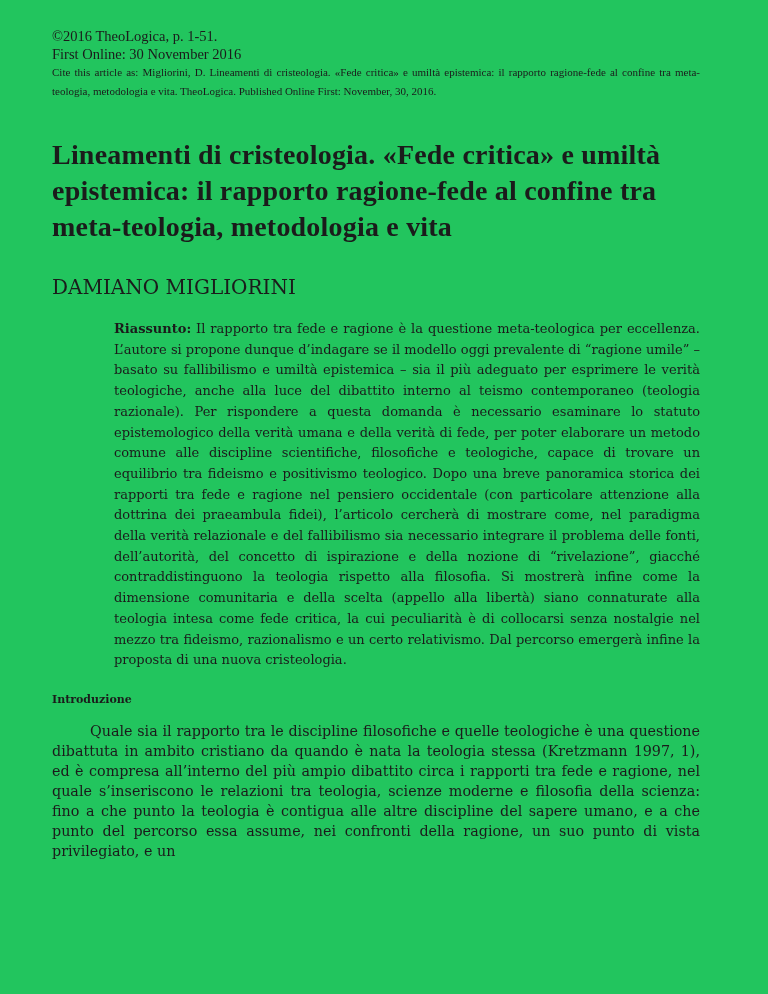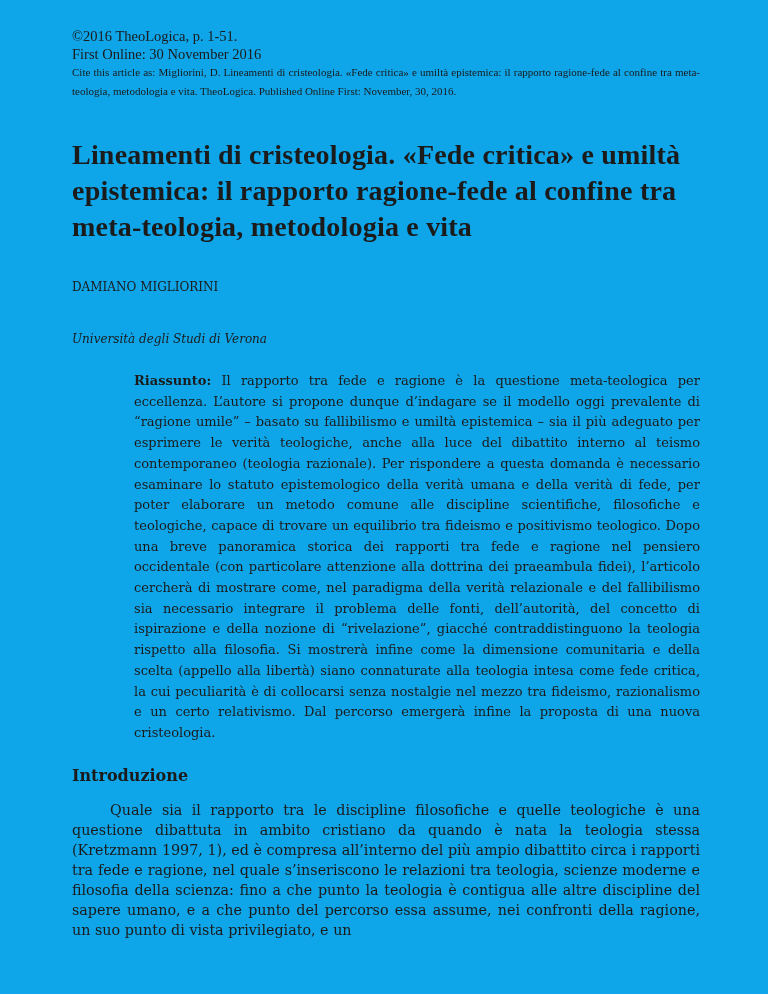--- a/index.html
+++ b/index.html
@@ -5,22 +5,22 @@
   html, body {
     margin: 0;
     padding: 0;
     background: #ffffff;
   }
   .page {
     position: relative;
     width: 768px;
     height: 994px;
     box-sizing: border-box;
-    padding: 28px 68px 0 72px;
-    background: #0ea5e9;
+    padding: 28px 68px 0 52px;
+    background: #22c55e;
     color: #1b1b1b;
     overflow: hidden;
   }
   .times { font-family: "Liberation Serif", serif; }
   .book  { font-family: "DejaVu Serif", serif; }
 
   p, h1, h2 { margin: 0; }
 
   .hline {
     font-size: 14.5px;
@@ -36,40 +36,40 @@
   .title {
     margin-top: 36px;
     font-size: 28px;
     line-height: 36px;
     font-weight: bold;
     letter-spacing: 0.2px;
   }
 
   .author-block { margin-top: 25px; }
   .author-block p {
-    font-size: 12px;
+    font-size: 20px;
     line-height: 20px;
     margin-top: 32px;
   }
 
   .abstract {
     margin: 22px 0 0 62px;
     font-size: 13px;
     line-height: 20.7px;
     text-align: justify;
   }
   .keywords {
     margin: 15px 0 0 62px;
     font-size: 14.3px;
     line-height: 20px;
   }
 
   .intro-heading {
     margin-top: 22px;
-    font-size: 16px;
+    font-size: 11px;
     font-weight: bold;
   }
   .intro-para {
     margin-top: 15px;
     font-size: 14.3px;
     line-height: 20px;
     text-align: justify;
     text-indent: 38px;
   }
 
@@ -89,21 +89,20 @@
   <header>
     <p class="times hline">©2016 TheoLogica, p. 1-51.</p>
     <p class="times hline">First Online: 30 November 2016</p>
     <p class="times cite">Cite this article as: Migliorini, D. Lineamenti di cristeologia. «Fede critica» e umiltà epistemica: il rapporto ragione-fede al confine tra meta-teologia, metodologia e vita. TheoLogica. Published Online First: November, 30, 2016.</p>
   </header>
 
   <h1 class="times title"><span>Lineamenti di </span><span class="it">cristeologia</span><span>. «Fede critica» e umiltà epistemica: il rapporto ragione-fede al confine tra meta-teologia, metodologia e vita</span></h1>
 
   <div class="author-block">
     <p class="book">DAMIANO MIGLIORINI</p>
-    <p class="book italic">Università degli Studi di Verona</p>
   </div>
 
   <p class="book abstract"><span class="bd">Riassunto:</span><span> Il rapporto tra fede e ragione è la questione meta-teologica per eccellenza. L’autore si propone dunque d’indagare se il modello oggi prevalente di “ragione umile” – basato su </span><span class="it">fallibilismo</span><span> e </span><span class="it">umiltà epistemica</span><span> – sia il più adeguato per esprimere le verità teologiche, anche alla luce del dibattito interno al teismo contemporaneo (</span><span class="it">teologia razionale</span><span>). Per rispondere a questa domanda è necessario esaminare lo statuto epistemologico della </span><span class="it">verità umana</span><span> e della </span><span class="it">verità di fede</span><span>, per poter elaborare un metodo comune alle discipline scientifiche, filosofiche e teologiche, capace di trovare un equilibrio tra fideismo e positivismo teologico. Dopo una breve panoramica storica dei rapporti tra fede e ragione nel pensiero occidentale (con particolare attenzione alla dottrina dei </span><span class="it">praeambula fidei</span><span>), l’articolo cercherà di mostrare come, nel paradigma della </span><span class="it">verità relazionale</span><span> e del fallibilismo sia necessario integrare il problema delle fonti, dell’autorità, del concetto di ispirazione e della nozione di “rivelazione”, giacché contraddistinguono la teologia rispetto alla filosofia. Si mostrerà infine come la dimensione comunitaria e della </span><span class="it">scelta</span><span> (appello alla libertà) siano connaturate alla teologia intesa come </span><span class="it">fede critica</span><span>, la cui peculiarità è di collocarsi senza nostalgie nel mezzo tra </span><span class="it">fideismo, razionalismo</span><span> e un certo </span><span class="it">relativismo</span><span>. Dal percorso emergerà infine la proposta di una nuova </span><span class="it">cristeologia</span><span>.</span></p>
 
 
   <h2 class="book intro-heading">Introduzione</h2>
 
   <p class="book intro-para">Quale sia il rapporto tra le discipline filosofiche e quelle teologiche è una questione dibattuta in ambito cristiano da quando è nata la teologia stessa (Kretzmann 1997, 1), ed è compresa all’interno del più ampio dibattito circa i rapporti tra fede e ragione, nel quale s’inseriscono le relazioni tra teologia, scienze moderne e filosofia della scienza: fino a che punto la teologia è contigua alle altre discipline del sapere umano, e a che punto del percorso essa assume, nei confronti della ragione, un suo punto di vista privilegiato, e un</p>
 
 </div>

